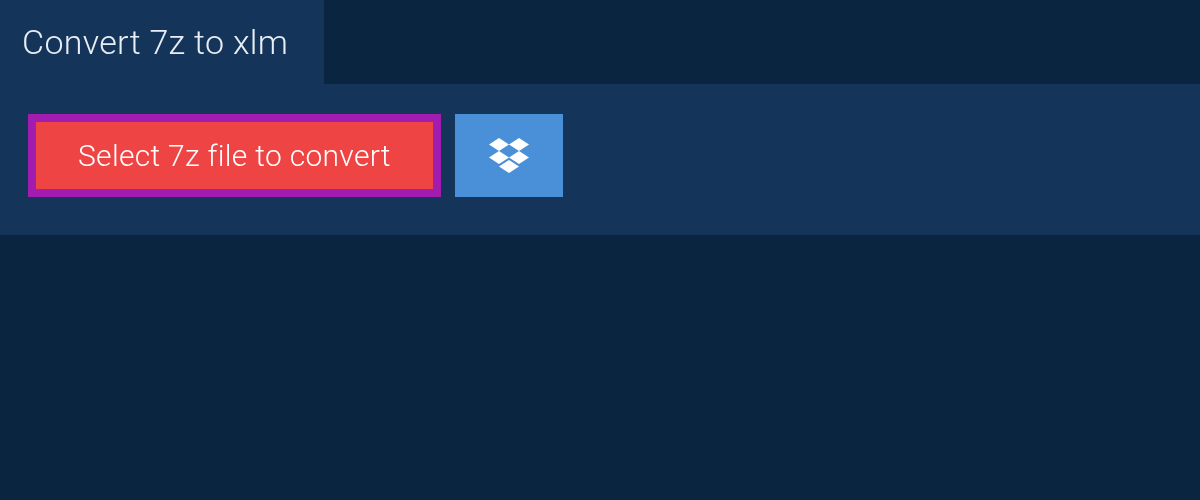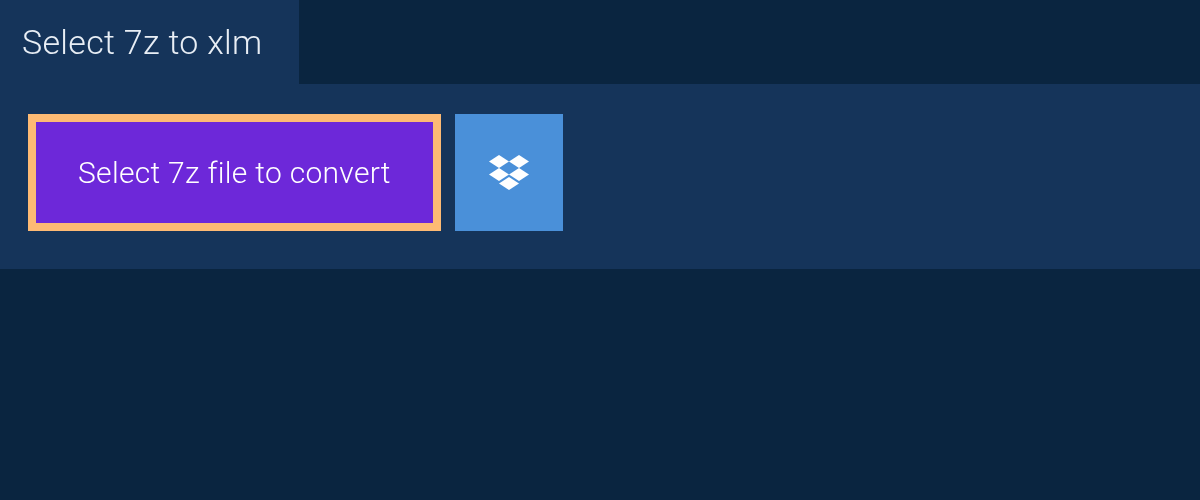--- a/index.html
+++ b/index.html
@@ -35,26 +35,26 @@
       background: #15345a;
       padding: 30px 28px 38px 28px;
       width: 100%;
     }
     .button-row {
       display: flex;
       gap: 14px;
       align-items: stretch;
     }
     .select-button {
-      background: #6d28d9;
-      border: 8px solid #fdba74;
+      background: #ef4444;
+      border: 8px solid #a21caf;
       color: #ffffff;
       font-size: 30px;
       font-weight: 300;
-      padding: 33px 42px;
+      padding: 16px 42px;
       cursor: pointer;
       display: inline-flex;
       align-items: center;
       justify-content: center;
       letter-spacing: 0.3px;
     }
     .dropbox-button {
       background: #4a90d9;
       width: 108px;
       cursor: pointer;
@@ -70,21 +70,21 @@
     .bottom-bg {
       background: #0a2540;
       height: 200px;
     }
   </style>
 </head>
 <body>
 
 <div class="page">
   <div class="tab">
-    <span class="tab-label">Select 7z to xlm</span>
+    <span class="tab-label">Convert 7z to xlm</span>
   </div>
   <div class="panel">
     <div class="button-row">
       <div class="select-button">
         <span>Select 7z file to convert</span>
       </div>
       <div class="dropbox-button">
         <svg class="dropbox-icon-svg" viewBox="0 0 40 36">
           <polygon points="10,0 20,6.5 10,13 0,6.5"></polygon>
           <polygon points="30,0 40,6.5 30,13 20,6.5"></polygon>

